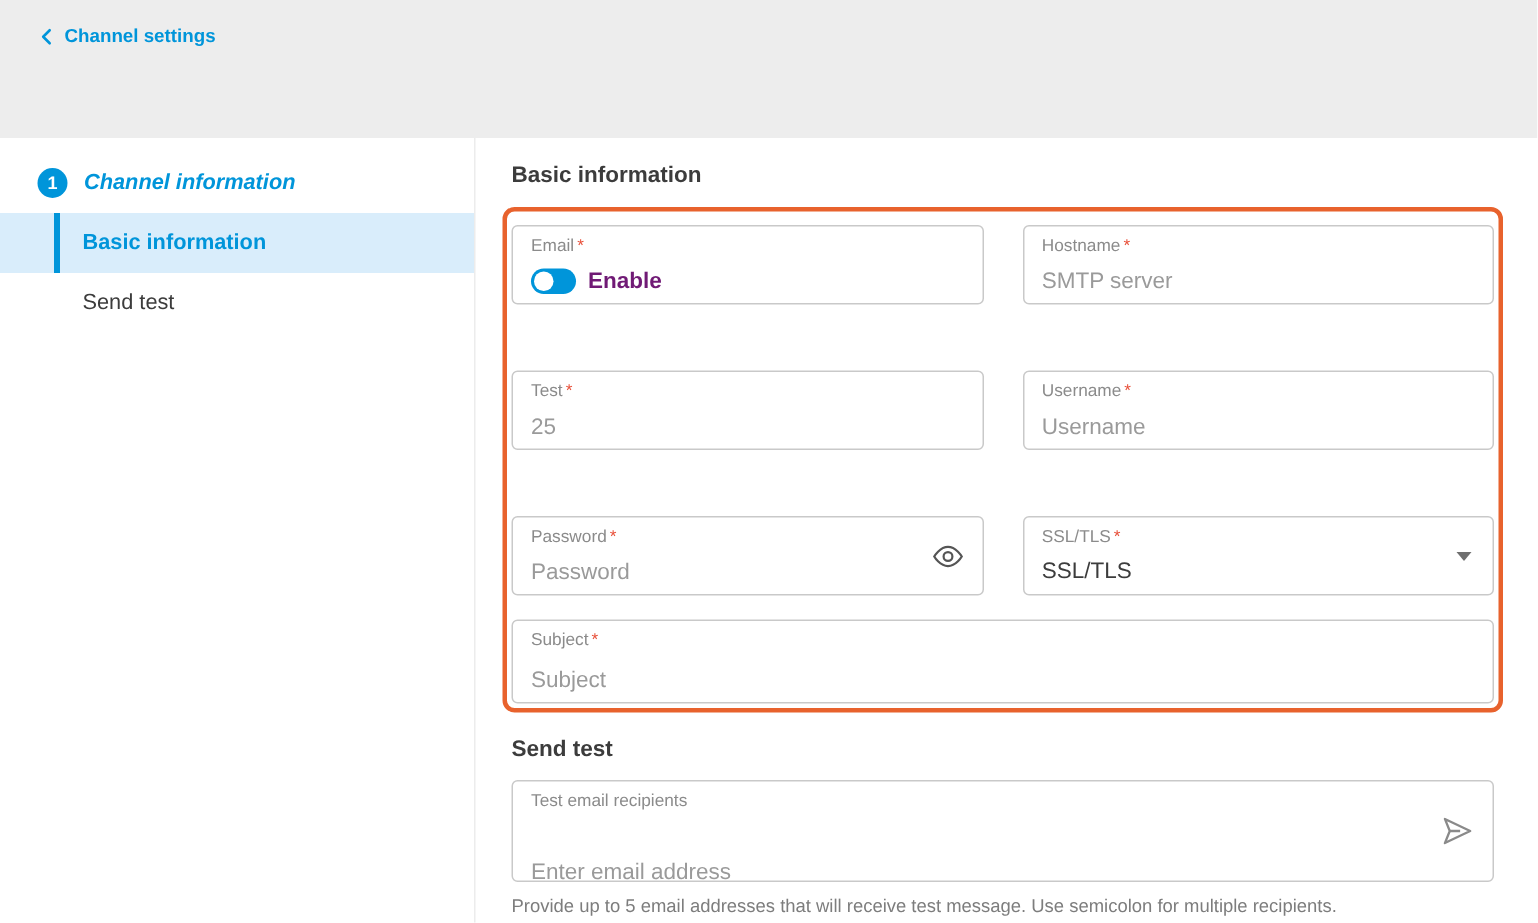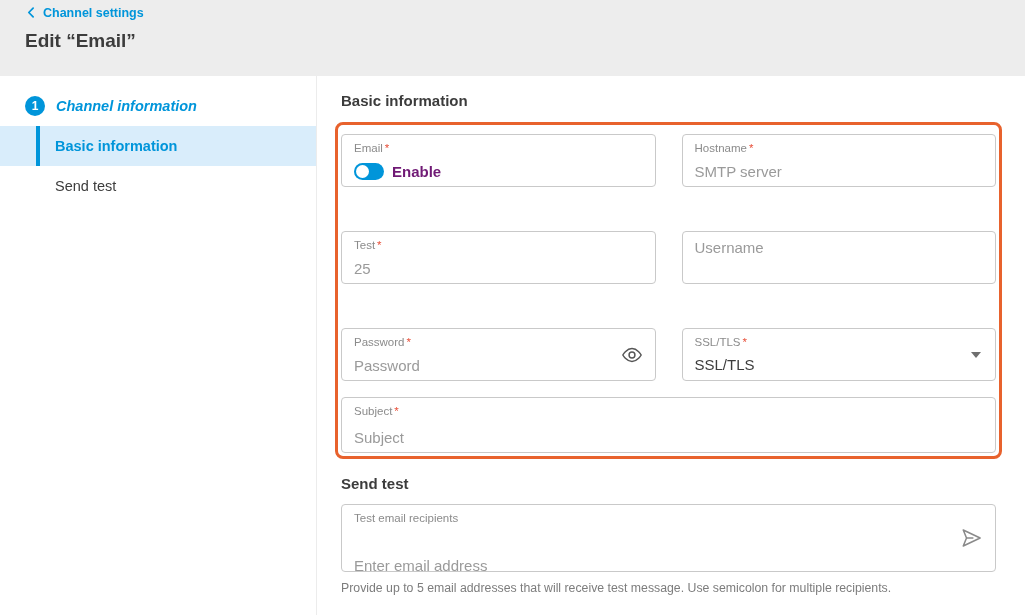--- a/index.html
+++ b/index.html
@@ -1,20 +1,20 @@
 <!DOCTYPE html>
 <html><head>
 <meta charset="utf-8">
 <style>
   * { margin:0; padding:0; box-sizing:border-box; }
   html,body { width:1025px; height:615px; font-family:"Liberation Sans", sans-serif; background:#fff; color:#3c3c3c; }
   .page { width:1025px; height:615px; overflow:hidden; }
 
   
-  .header { height:76px; background:#ededed; padding:5px 25px 0 25px; }
+  .header { height:92px; background:#ededed; padding:17px 25px 0 25px; }
   .back-link { display:inline-flex; align-items:center; gap:5px; color:#0095da; font-size:12.5px; font-weight:700; cursor:pointer; text-decoration:none; }
   .back-link svg { display:block; }
   .page-title { margin-top:7px; font-size:19px; font-weight:700; color:#3c3c3c; }
 
   
   .body { display:flex; height:539px; }
   .sidebar { width:317px; flex:0 0 317px; border-right:1px solid #ececec; padding-top:10px; }
   .main { flex:1; padding:16px 29px 0 24px; position:relative; }
 
   
@@ -57,21 +57,20 @@
 
   <div class="header">
     <a class="back-link">
       <span>
         <svg width="13" height="13" viewBox="0 0 24 24" fill="none" stroke="#0095da" stroke-width="3.2" stroke-linecap="round" stroke-linejoin="round">
             <path d="M15 4 L7 12 L15 20"></path>
           </svg>
       </span>
       <span>Channel settings</span>
     </a>
-    <div class="page-title">Edit “Email”</div>
   </div>
 
   <div class="body">
 
     <div class="sidebar">
       <div class="step-row">
         <span class="step-circle">1</span>
         <span class="step-label">Channel information</span>
       </div>
       <div class="side-item active">
@@ -104,20 +103,21 @@
             <input type="text" placeholder="SMTP server" style="">
           </div>
         </div>
 
         <div class="row">
           <div class="field">
             <div class="field-label"><span>Test</span><span class="req">*</span></div>
             <input type="text" placeholder="25" style="">
           </div>
           <div class="field">
+            <div class="field-label"><span>Username</span><span class="req">*</span></div>
             <input type="text" placeholder="Username" style="">
           </div>
         </div>
 
         <div class="row tight">
           <div class="field">
             <div class="field-label"><span>Password</span><span class="req">*</span></div>
             <input type="password" style="padding-right: 30px;" placeholder="Password">
             <span class="trail-icon">
               <svg width="22" height="22" viewBox="0 0 24 24" fill="none" stroke="#555" stroke-width="1.6">

